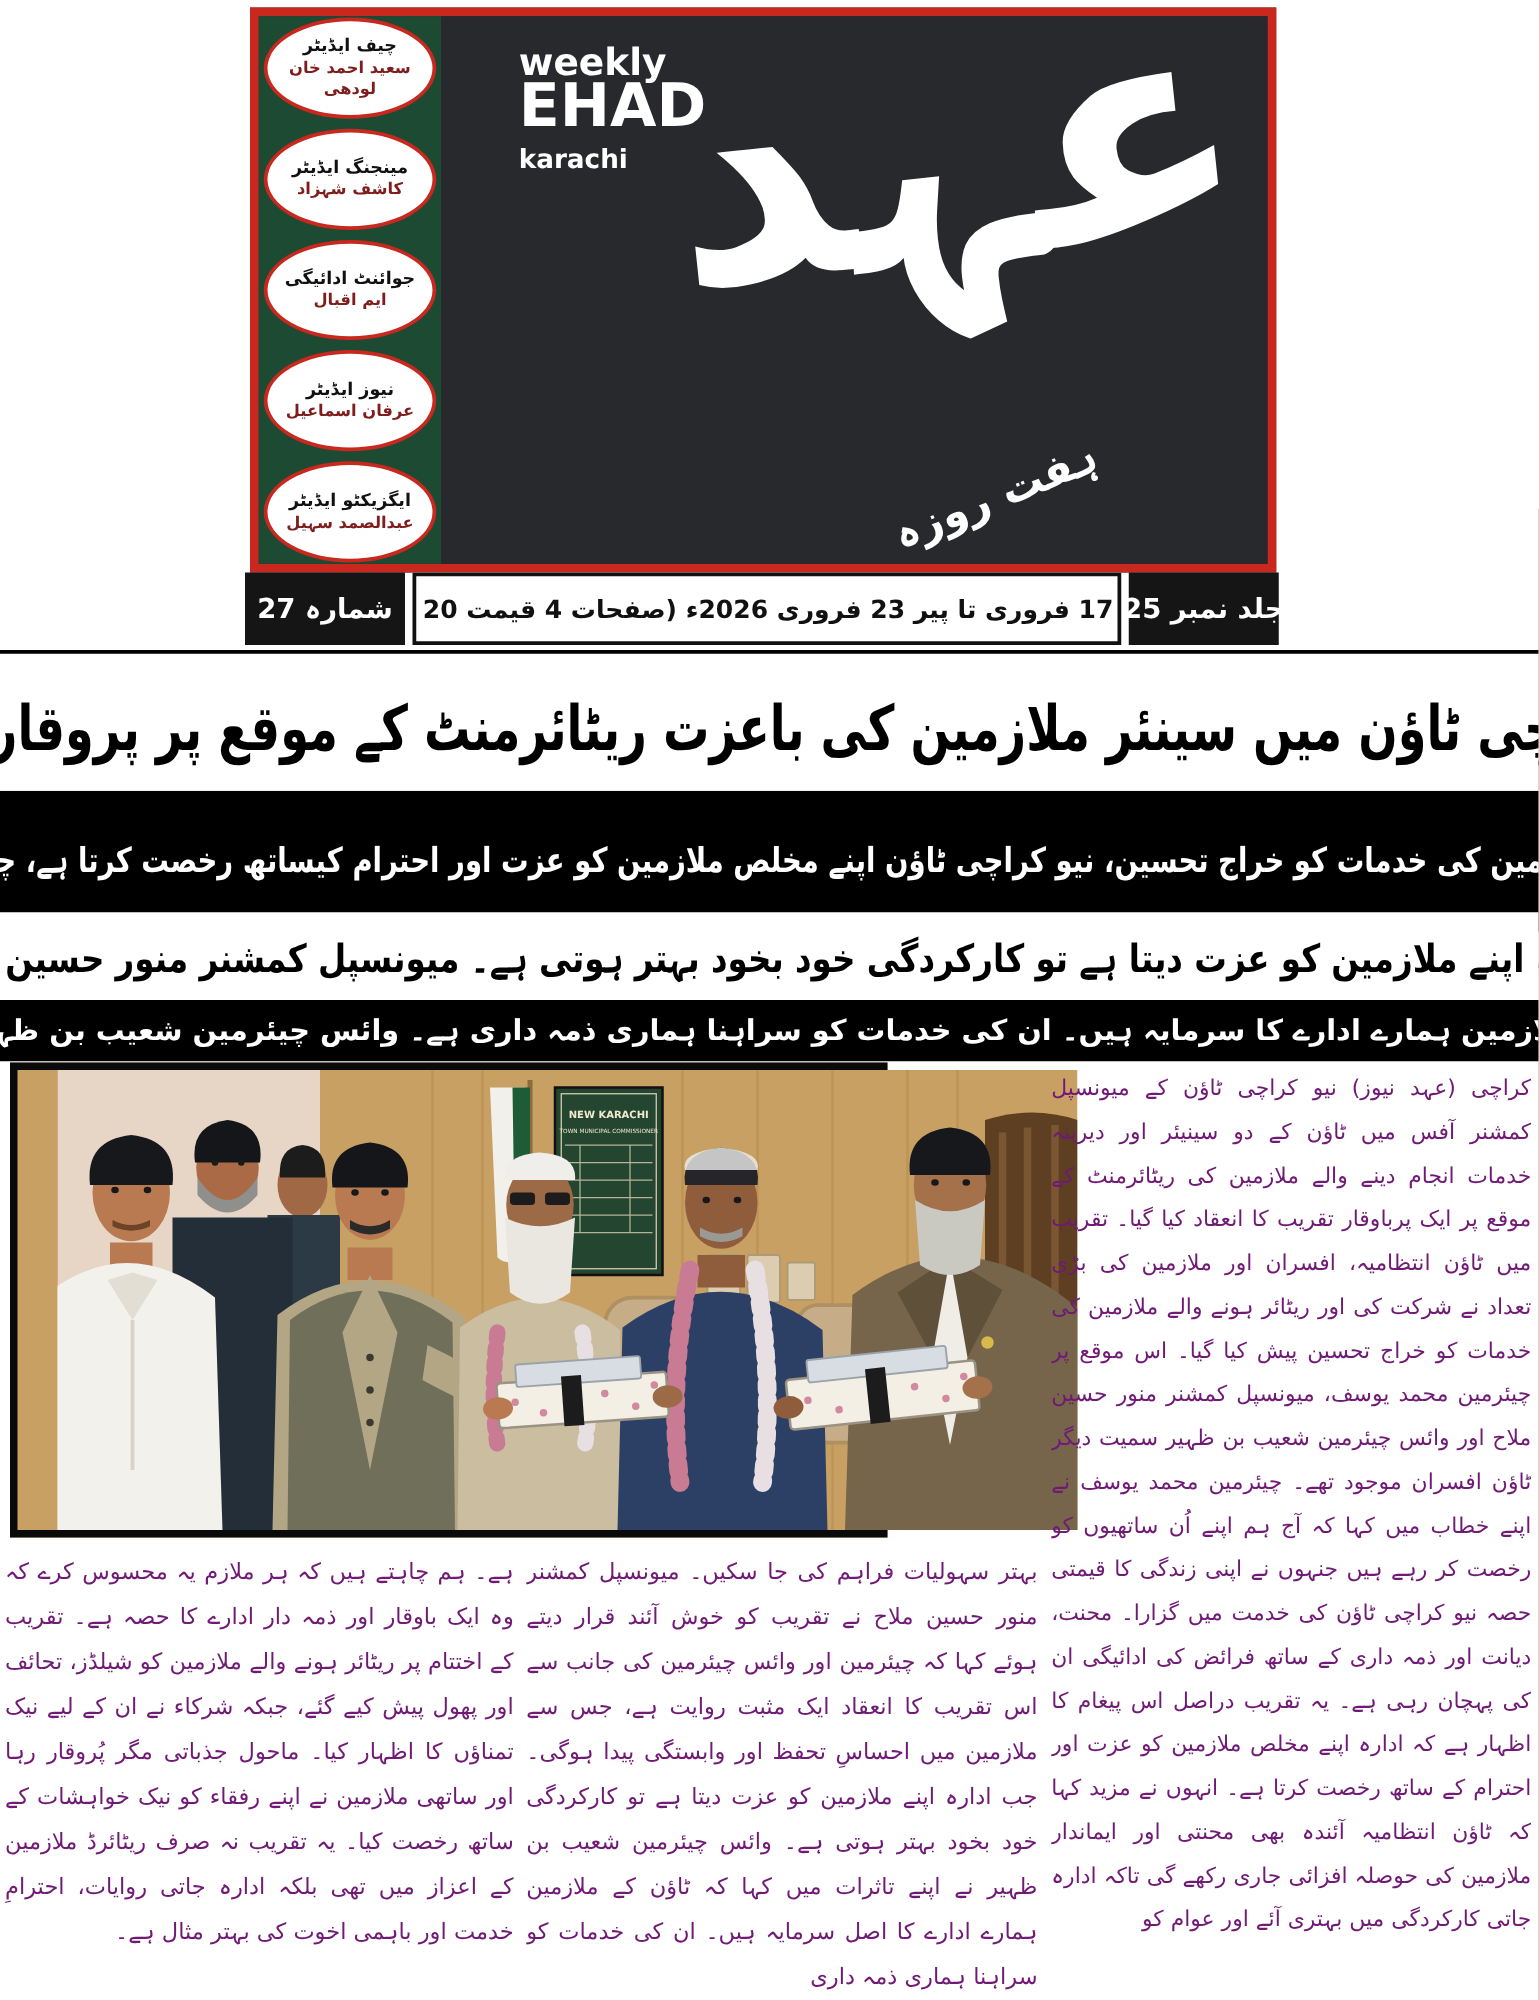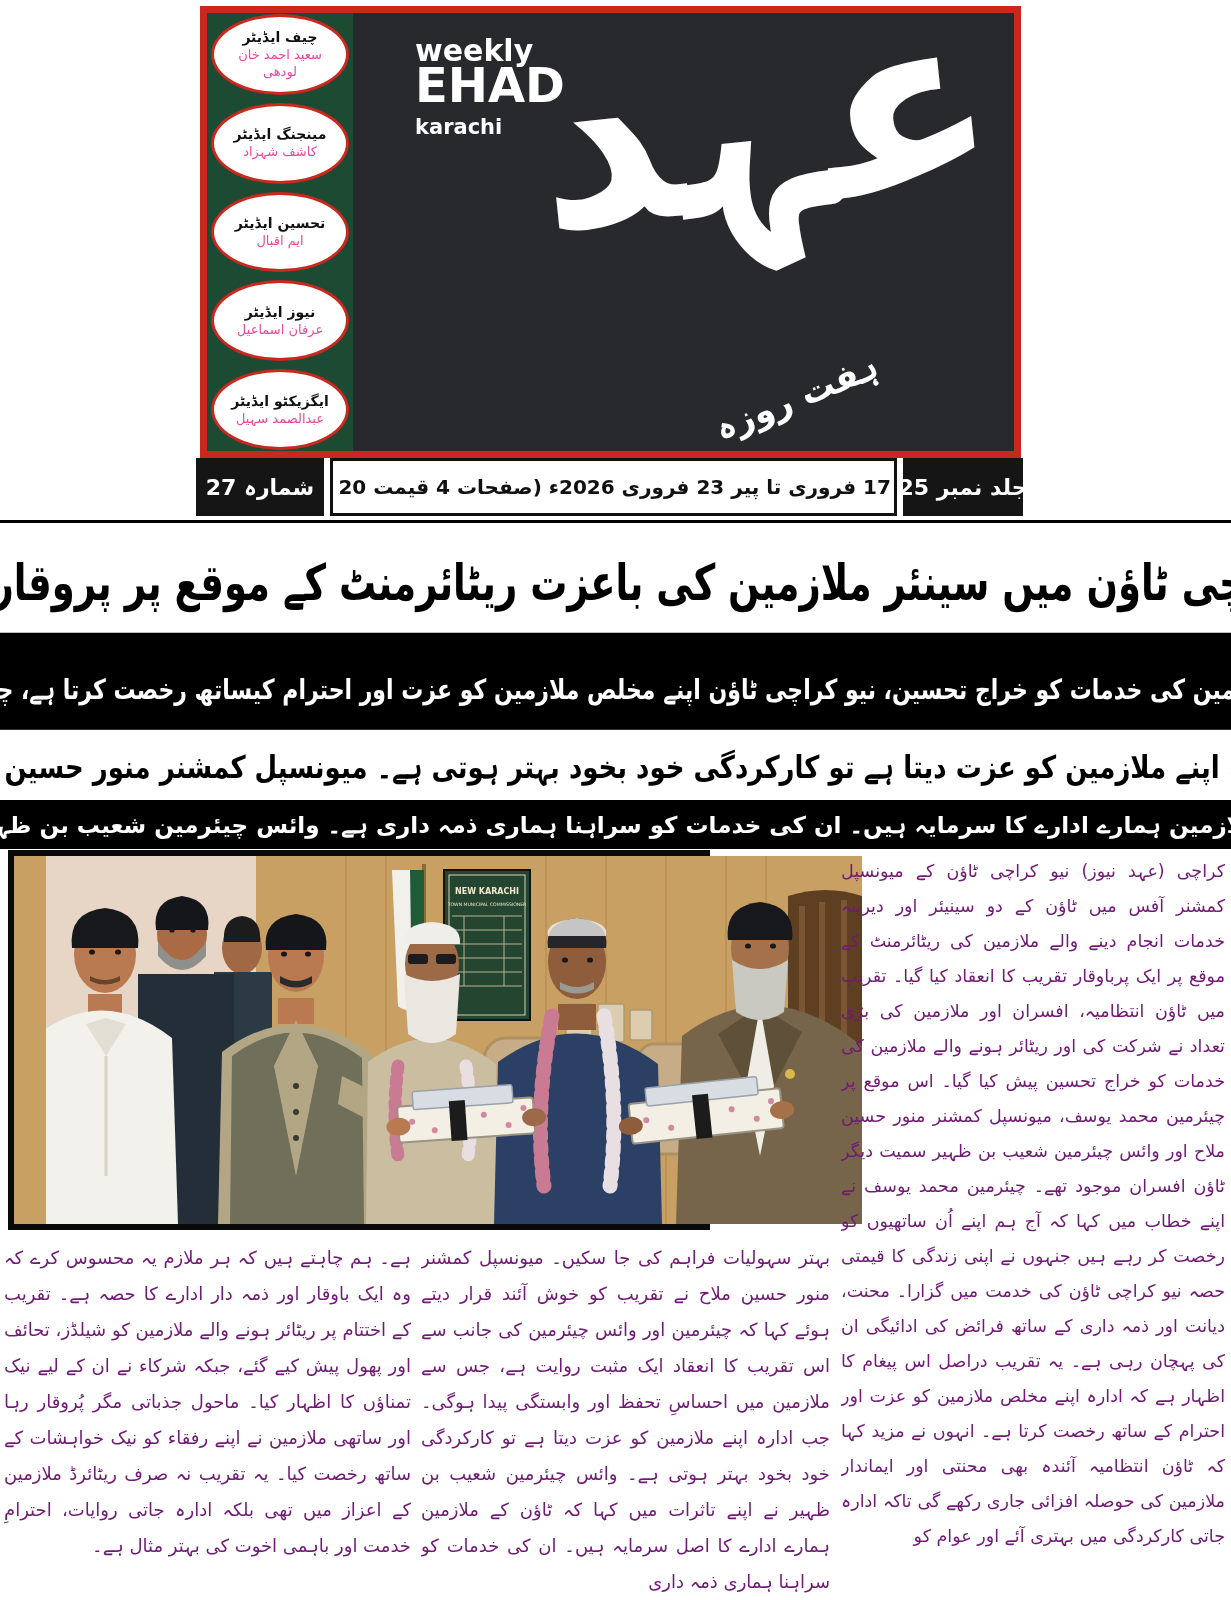--- a/index.html
+++ b/index.html
@@ -19,21 +19,21 @@
   .editors-panel {
     width: 146px; background: #1d4a33; padding: 4px 4px;
     display: flex; flex-direction: column; justify-content: space-between; gap: 14px;
   }
   .editor-oval {
     background: #ffffff; border: 3px solid #c8281e; border-radius: 50%;
     height: 86px; margin: -3px 0; display: flex; flex-direction: column;
     align-items: center; justify-content: center; text-align: center; padding: 2px 6px;
   }
   .editor-title { font-size: 14px; font-weight: bold; color: #111; line-height: 17px; }
-  .editor-name  { font-size: 13px; font-weight: normal; color: #ec4899; line-height: 17px; }
+  .editor-name  { font-size: 13px; font-weight: bold; color: #7f1d1d; line-height: 17px; }
   .masthead-main { flex: 1; display: flex; flex-direction: column; position: relative; }
   .top-banner {
     height: 88px; background: #eee9c2; border-bottom: 4px solid #27292d;
     display: flex; align-items: center; justify-content: center;
     font-size: 30px; font-weight: bold; color: #111;
     transform-origin: center; white-space: nowrap; overflow: hidden;
   }
   .logo-area { flex: 1; position: relative; background: #27292d; color: #fff; overflow: hidden; }
   .logo-weekly  { position: absolute; left: 62px; top: 20px;  font-size: 30px; font-weight: bold; }
   .logo-ehad    { position: absolute; left: 62px; top: 44px;  font-size: 48px; font-weight: bold; }
@@ -106,21 +106,21 @@
     <div class="editors-panel">
       <div class="editor-oval urdu">
         <div class="editor-title">چیف ایڈیٹر</div>
         <div class="editor-name">سعید احمد خان لودھی</div>
       </div>
       <div class="editor-oval urdu">
         <div class="editor-title">مینجنگ ایڈیٹر</div>
         <div class="editor-name">کاشف شہزاد</div>
       </div>
       <div class="editor-oval urdu">
-        <div class="editor-title">تحسین ایڈیٹر</div>
+        <div class="editor-title">جوائنٹ ادائیگی</div>
         <div class="editor-name">ایم اقبال</div>
       </div>
       <div class="editor-oval urdu">
         <div class="editor-title">نیوز ایڈیٹر</div>
         <div class="editor-name">عرفان اسماعیل</div>
       </div>
       <div class="editor-oval urdu">
         <div class="editor-title">ایگزیکٹو ایڈیٹر</div>
         <div class="editor-name">عبدالصمد سہیل</div>
       </div>

